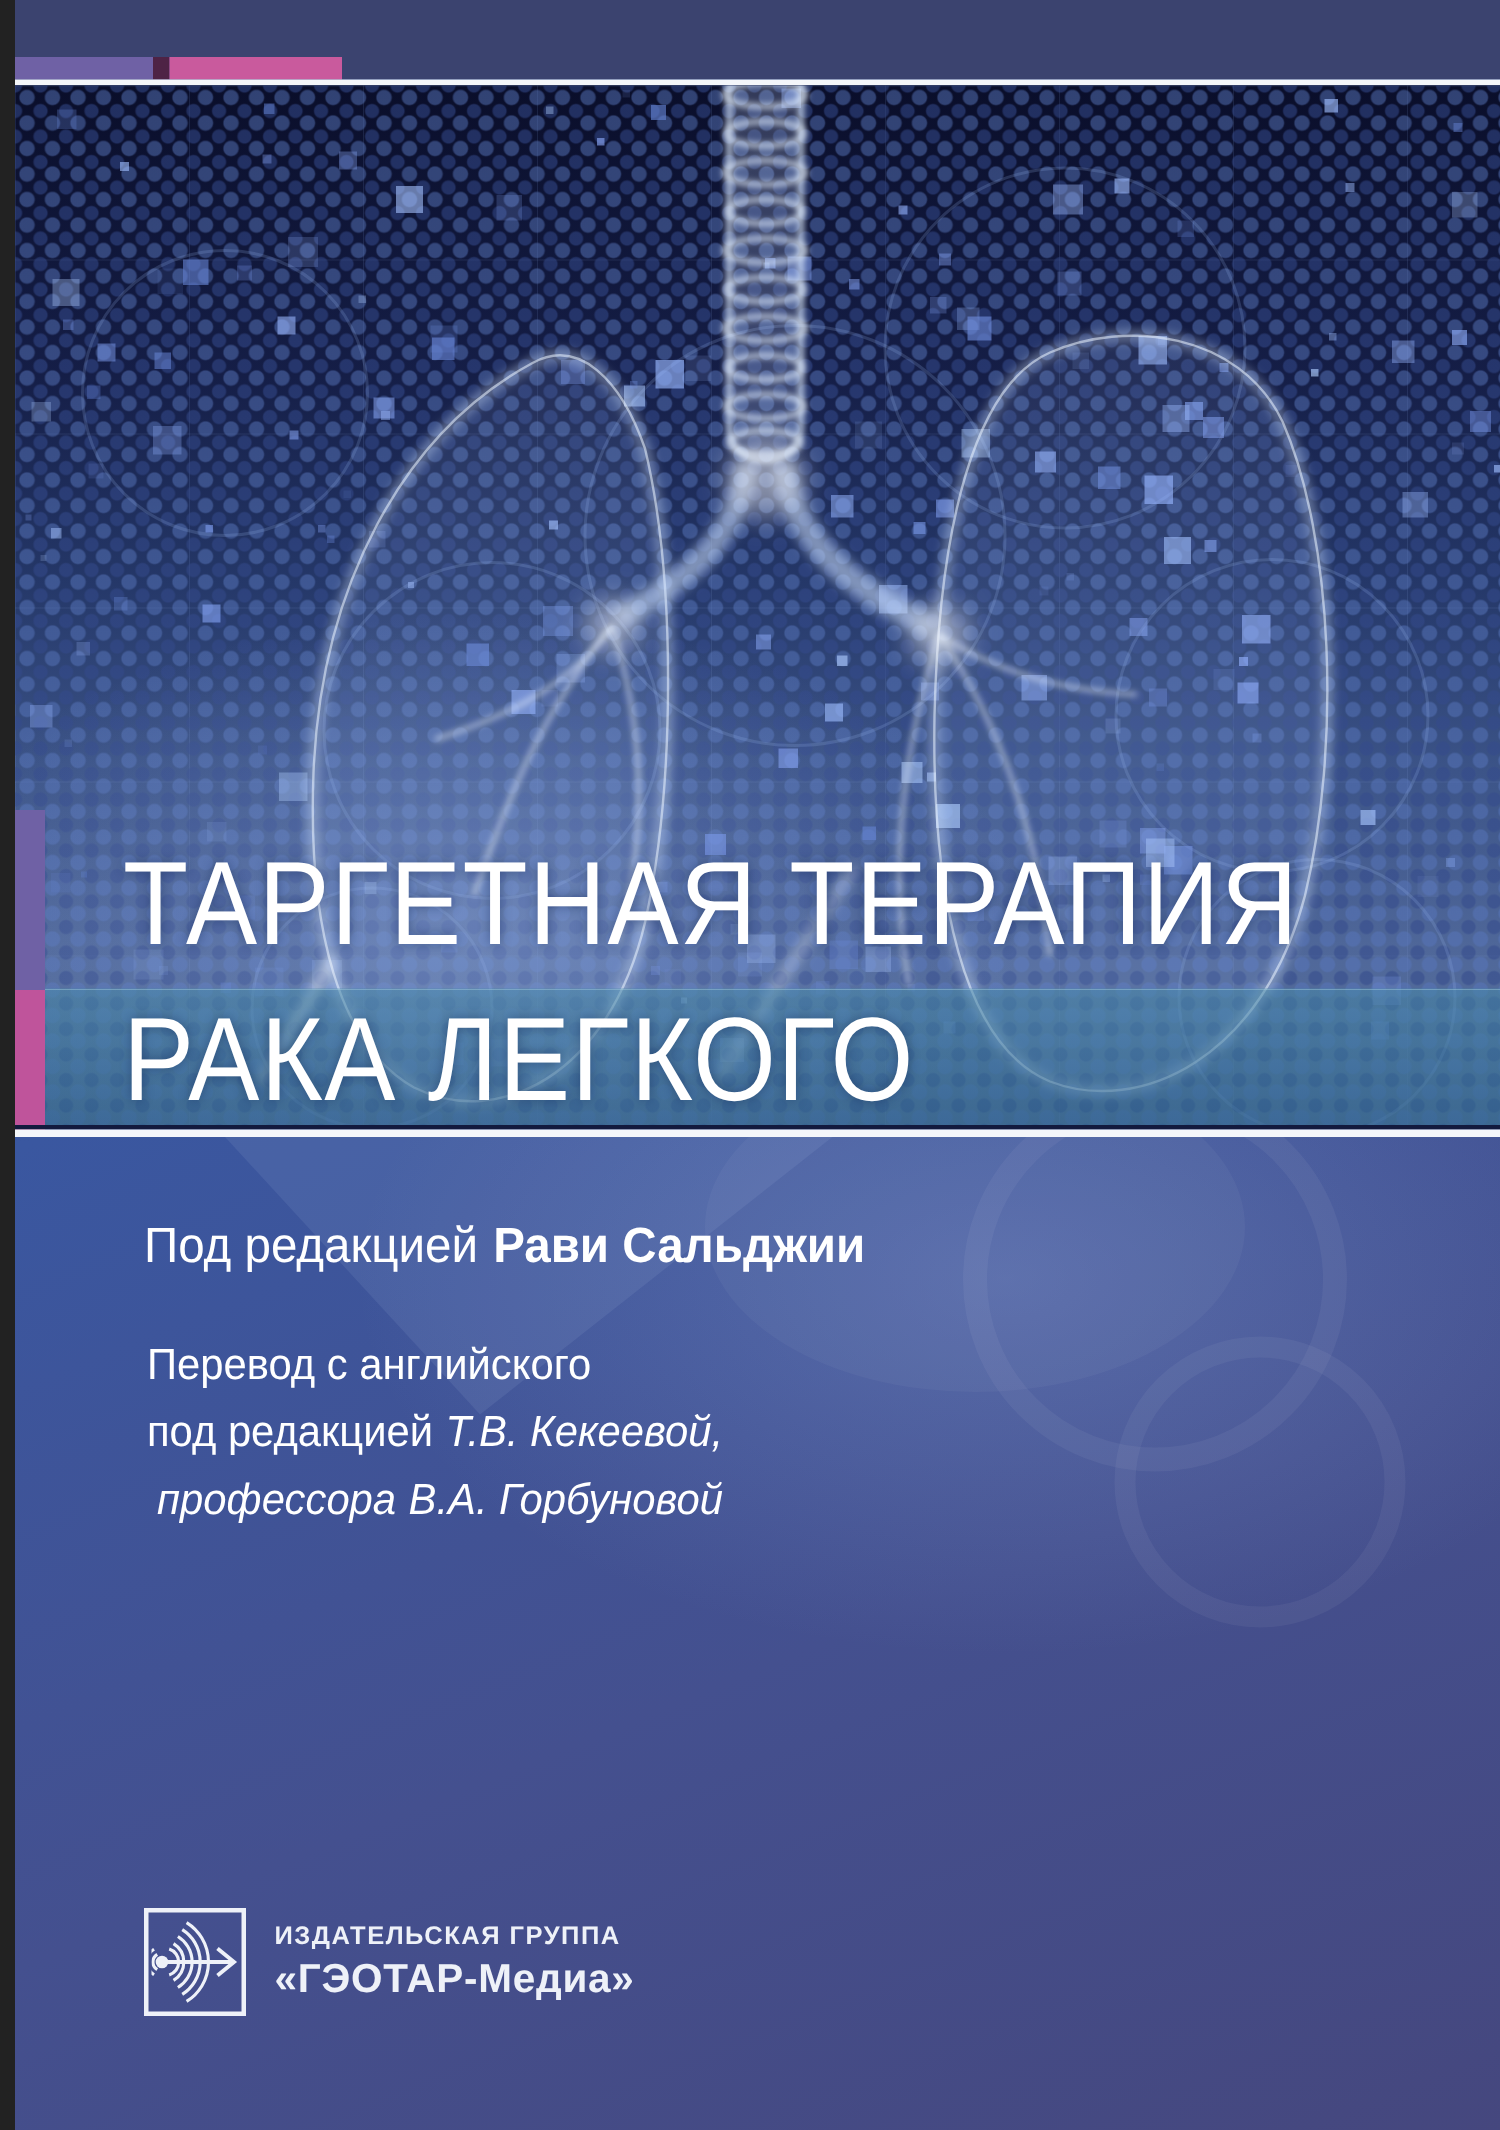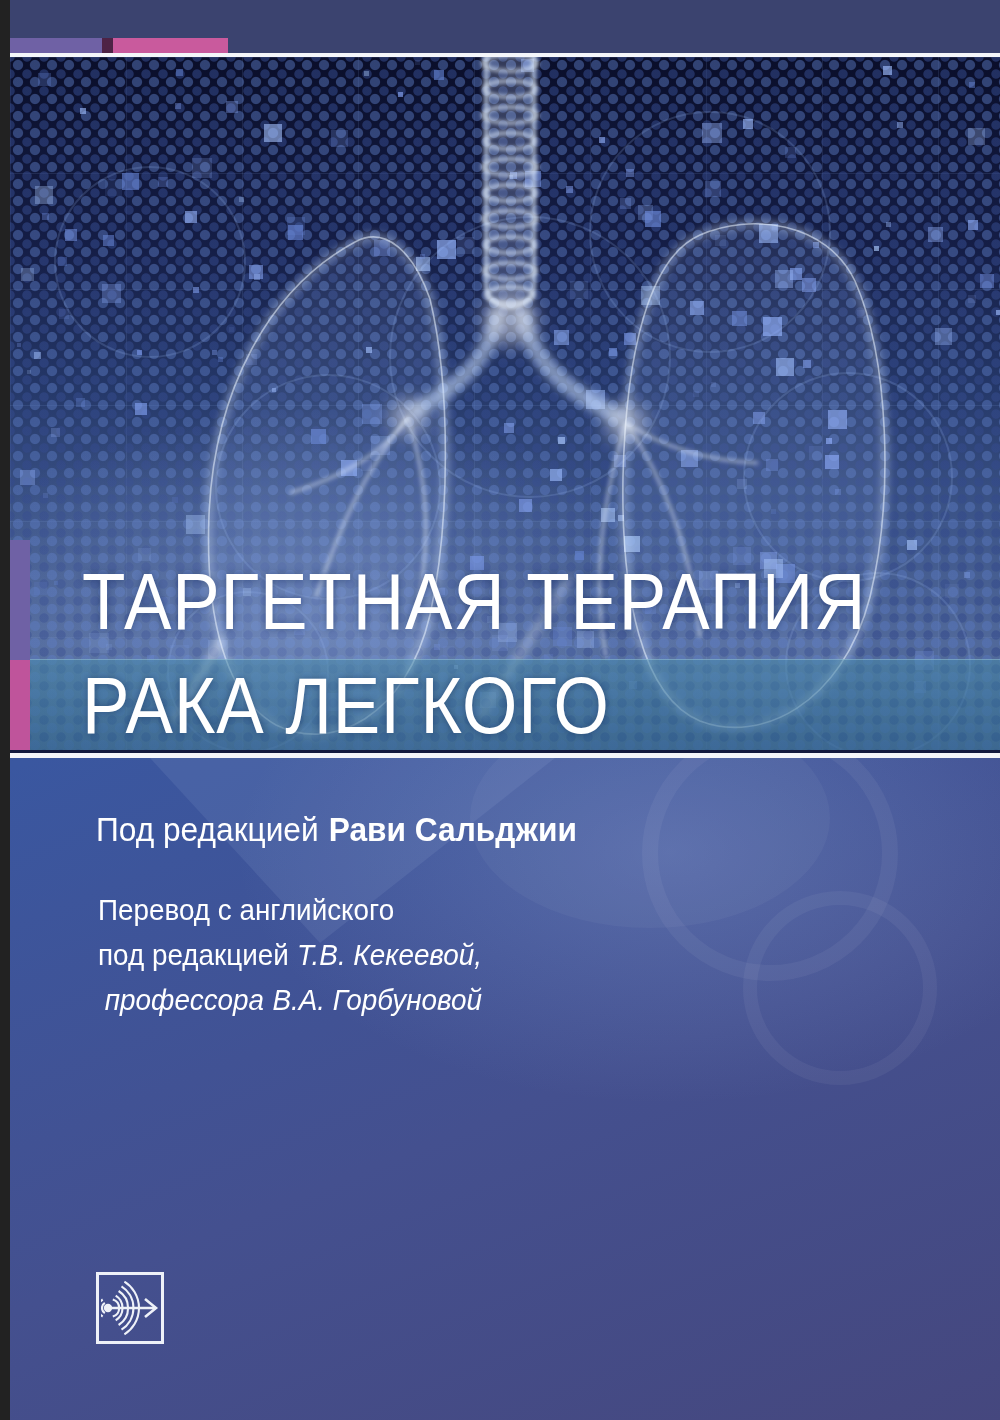--- a/index.html
+++ b/index.html
@@ -361,15 +361,19 @@
         <path d="M28.4,9.7 A31,31 0 0 1 28.4,62.3"></path>
         <path d="M8.8,30.9 A6,6 0 0 0 8.8,41.1"></path>
         <path d="M6.7,27.5 A10,10 0 0 0 6.7,44.5"></path>
       </g>
       <circle cx="12" cy="36" r="4.2" fill="#eef1f8"></circle>
       <g stroke="#eef1f8" stroke-width="2.6" fill="none">
         <line x1="14" y1="36" x2="59" y2="36"></line>
         <polyline points="49,27 60,36 49,45"></polyline>
       </g>
     </svg>
+    <div class="pub-text">
+      <div class="pub-group">ИЗДАТЕЛЬСКАЯ ГРУППА</div>
+      <div class="pub-name">«ГЭОТАР-Медиа»</div>
+    </div>
   </div>
 
 </div>
 
 </body></html>

